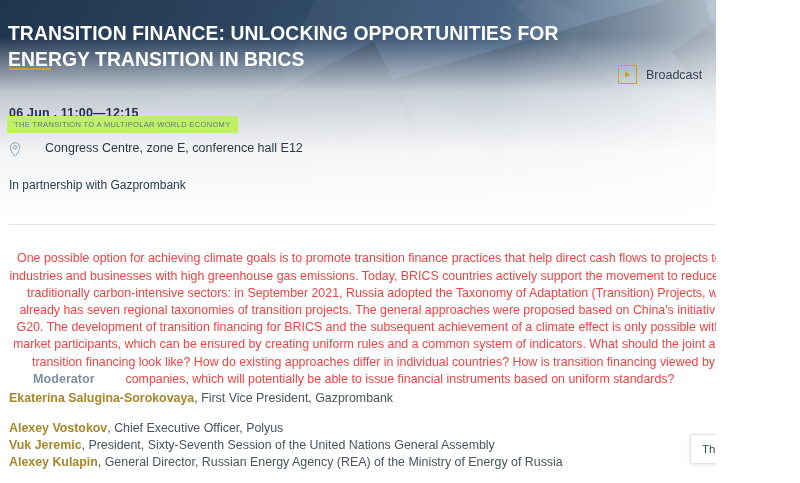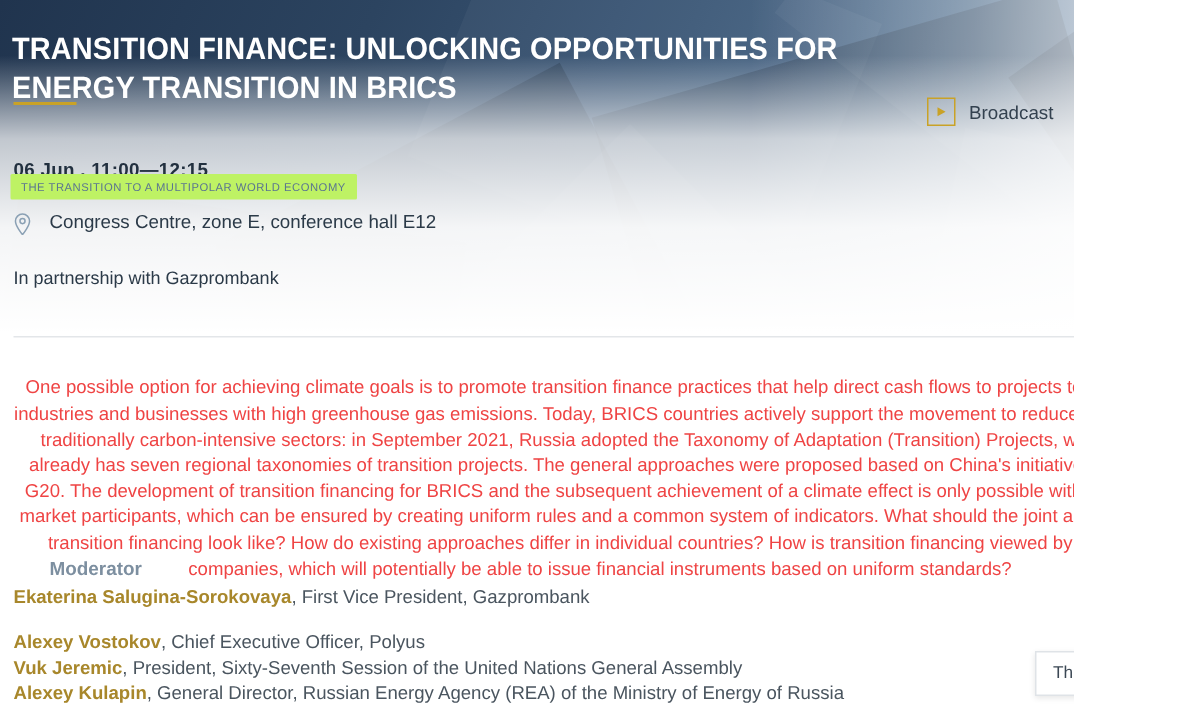--- a/index.html
+++ b/index.html
@@ -121,21 +121,21 @@
     border-radius: 1px;
     white-space: nowrap;
   }
 
   
   .venue {
     position: absolute;
     left: 9px; top: 141px;
     display: flex;
     align-items: flex-start;
-    gap: 12px;
+    gap: 24px;
     font-size: 12.5px;
     color: #2b3a48;
   }
   .venue .pin {
     width: 12px; height: 15px;
     margin-top: 1px;
     flex: none;
   }
 
   

